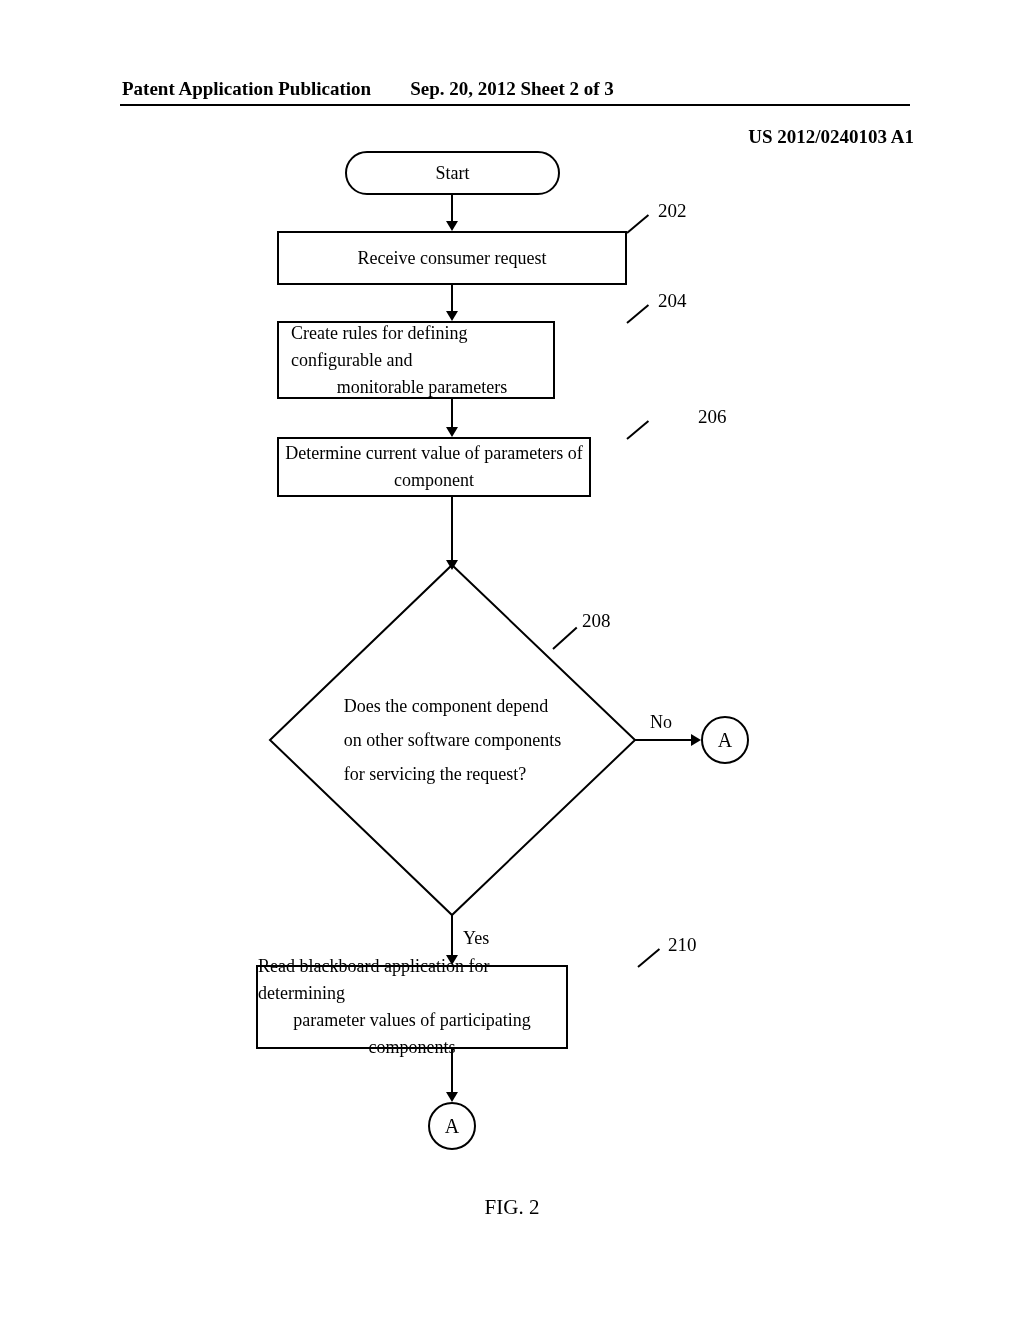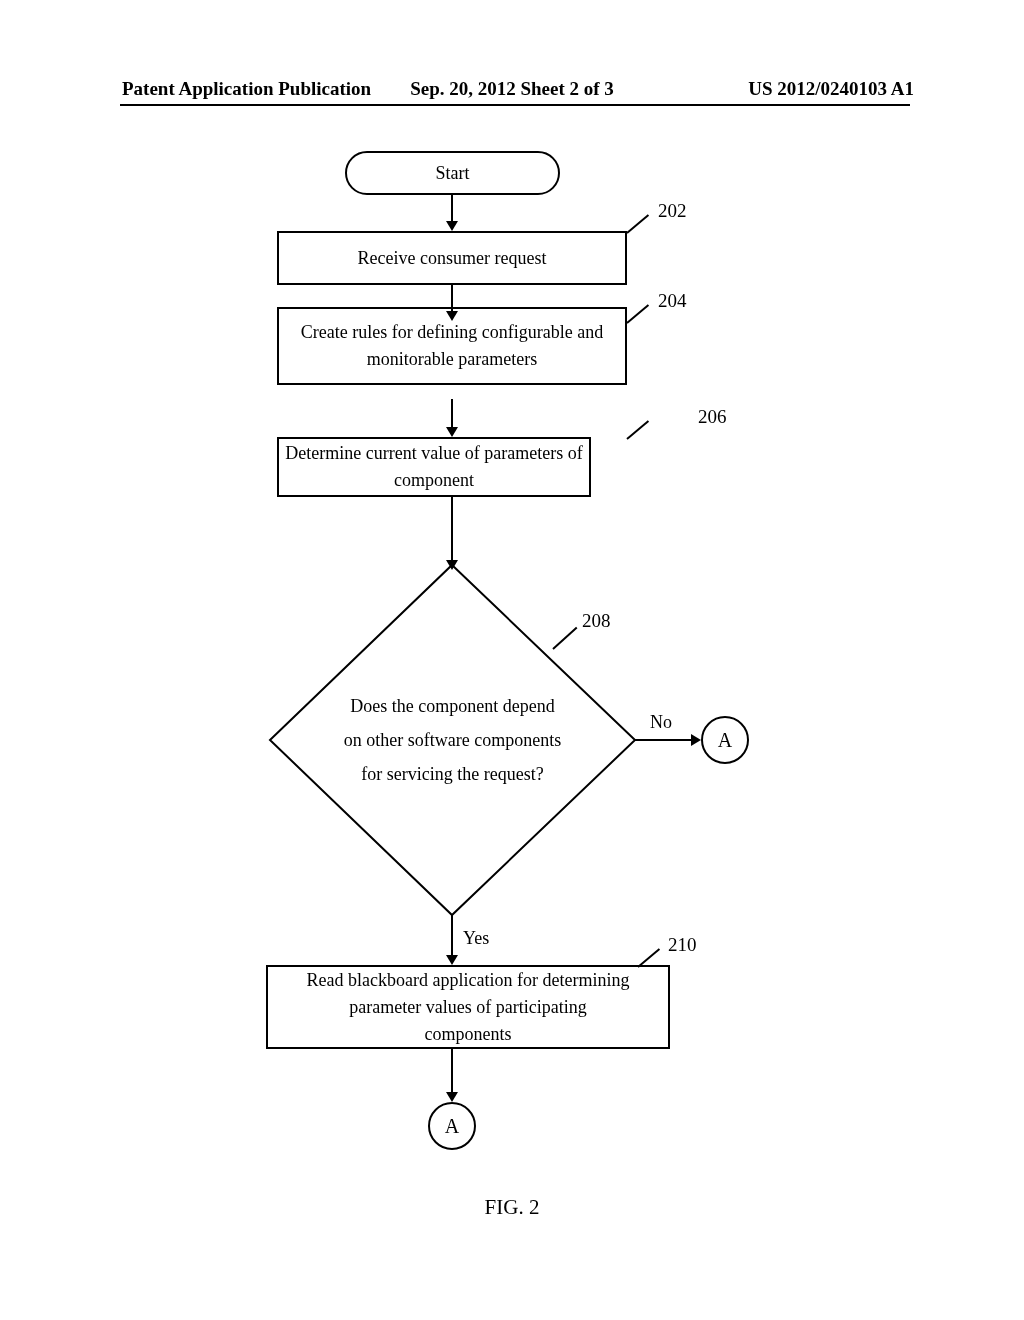--- a/index.html
+++ b/index.html
@@ -21,21 +21,21 @@
     position: absolute;
     top: 78px;
     left: 0;
     width: 100%;
     padding: 0 110px 0 122px;
     font-size: 19px;
     font-weight: bold;
   }
   .header .left { position: absolute; left: 122px; }
   .header .center { position: absolute; left: 50%; transform: translateX(-50%); }
-  .header .right { position: absolute; right: 110px; }
+  .header .right { position: absolute; right: 110px; margin-top: 48px; }
   .rule {
     position: absolute;
     top: 104px;
     left: 120px;
     width: 790px;
     height: 2px;
     background: #000;
   }
   .diagram {
     position: absolute;
@@ -75,21 +75,21 @@
     position: absolute;
   }
   .decision svg {
     display: block;
   }
   .decision-text {
     position: absolute;
     left: 50%;
     top: 50%;
     transform: translate(-50%, -50%);
-    text-align: center;
+    text-align: left;
     font-size: 18px;
     line-height: 1.9;
     white-space: nowrap;
   }
   .conn-circle {
     position: absolute;
     border: 2px solid #000;
     border-radius: 50%;
     width: 48px;
     height: 48px;
@@ -143,21 +143,21 @@
 
     <div class="shape process" style="left:277px; top:231px; width:350px; height:54px;">
       <span>Receive consumer request</span>
     </div>
     <div class="ref-line" style="left:627px; top:232px; width:28px; transform: rotate(-40deg);"></div>
     <div class="ref-label" style="left:658px; top:200px;">202</div>
 
     <div class="arrow-line" style="left:451px; top:285px; width:2px; height:28px;"></div>
     <div class="arrow-head" style="left:446px; top:311px; border-left:6px solid transparent; border-right:6px solid transparent; border-top:10px solid #000;"></div>
 
-    <div class="shape process" style="left:277px; top:307px; width:350px; height:78px;">
+    <div class="shape process" style="left:277px; top:321px; width:278px; height:78px;padding-left:12px;">
       <span>Create rules for defining configurable and</span>
       <span>monitorable parameters</span>
     </div>
     <div class="ref-line" style="left:627px; top:322px; width:28px; transform: rotate(-40deg);"></div>
     <div class="ref-label" style="left:658px; top:290px;">204</div>
 
     <div class="arrow-line" style="left:451px; top:399px; width:2px; height:30px;"></div>
     <div class="arrow-head" style="left:446px; top:427px; border-left:6px solid transparent; border-right:6px solid transparent; border-top:10px solid #000;"></div>
 
     <div class="shape process" style="left:277px; top:437px; width:314px; height:60px;">
@@ -187,21 +187,21 @@
     <div class="arrow-line" style="left:635px; top:739px; width:58px; height:2px;"></div>
     <div class="arrow-head" style="left:691px; top:734px; border-top:6px solid transparent; border-bottom:6px solid transparent; border-left:10px solid #000;"></div>
     <div class="conn-circle" style="left:701px; top:716px;">
       <span>A</span>
     </div>
 
     <div class="arrow-line" style="left:451px; top:915px; width:2px; height:42px;"></div>
     <div class="arrow-head" style="left:446px; top:955px; border-left:6px solid transparent; border-right:6px solid transparent; border-top:10px solid #000;"></div>
     <div class="edge-label" style="left:463px; top:928px;">Yes</div>
 
-    <div class="shape process" style="left:266px; top:965px; width:404px; height:84px;">
+    <div class="shape process" style="left:256px; top:965px; width:312px; height:84px;">
       <span>Read blackboard application for determining</span>
       <span>parameter values of participating</span>
       <span>components</span>
     </div>
     <div class="ref-line" style="left:638px; top:966px; width:28px; transform: rotate(-40deg);"></div>
     <div class="ref-label" style="left:668px; top:934px;">210</div>
 
     <div class="arrow-line" style="left:451px; top:1049px; width:2px; height:45px;"></div>
     <div class="arrow-head" style="left:446px; top:1092px; border-left:6px solid transparent; border-right:6px solid transparent; border-top:10px solid #000;"></div>
 

